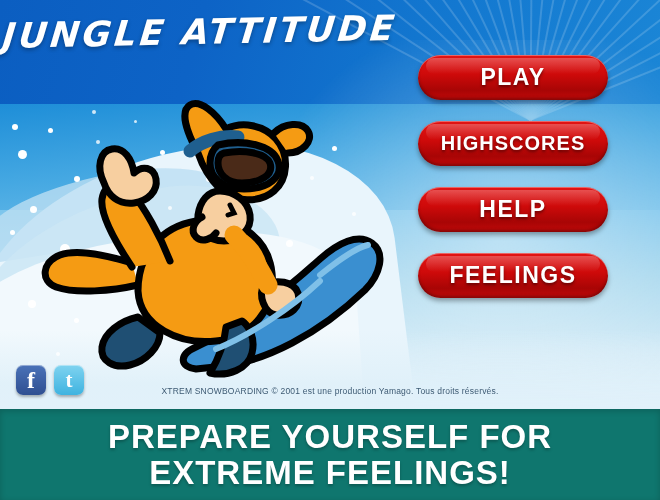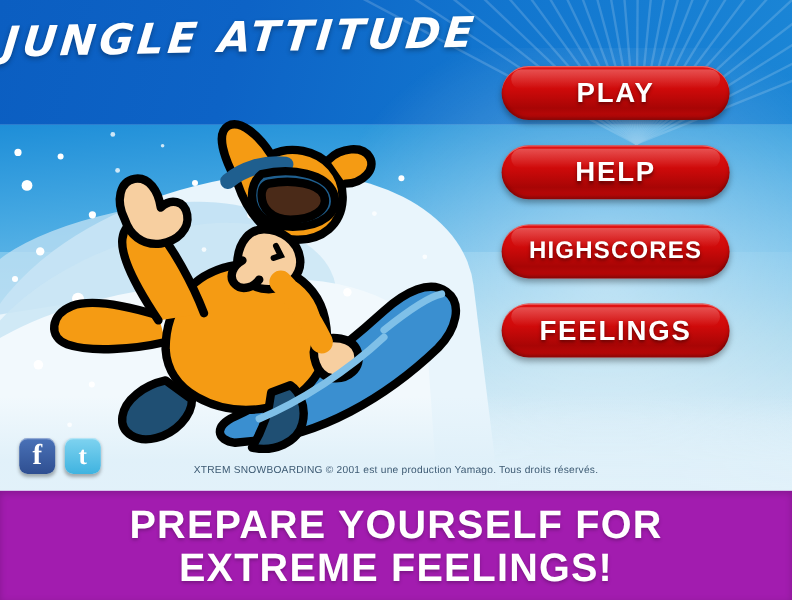--- a/index.html
+++ b/index.html
@@ -141,21 +141,21 @@
 
   
   .copyright{
     position:absolute; left:0; top:386px; width:660px; text-align:center;
     font-size:8.5px; color:#3d5a73; letter-spacing:.2px;
   }
 
   
   .banner{
     position:absolute; left:0; top:409px; width:660px; height:91px;
-    background:#a21caf;
+    background:#0f766e;
     display:flex; flex-direction:column;
     align-items:center; justify-content:center;
     box-shadow:inset 0 2px 6px rgba(0,0,0,.18);
   }
   .banner-line{
     font-family:"Liberation Sans Narrow","Liberation Sans",sans-serif;
     font-size:33px; font-weight:bold; color:#ffffff;
     letter-spacing:1px; line-height:36px; white-space:nowrap;
     text-shadow:0 2px 3px rgba(0,0,0,.25);
   }
@@ -302,25 +302,25 @@
   </svg>
 
   <div class="title-wrap">
     <div class="title-main">JUNGLE ATTITUDE</div>
   </div>
 
   <div class="menu">
     <button class="btn">
         <span>PLAY</span>
       </button>
+    <button class="btn small">
+        <span>HIGHSCORES</span>
+      </button>
     <button class="btn">
         <span>HELP</span>
-      </button>
-    <button class="btn small">
-        <span>HIGHSCORES</span>
       </button>
     <button class="btn">
         <span>FEELINGS</span>
       </button>
   </div>
 
   <div class="social">
     <div class="sico fb">
         <span>f</span>
       </div>

